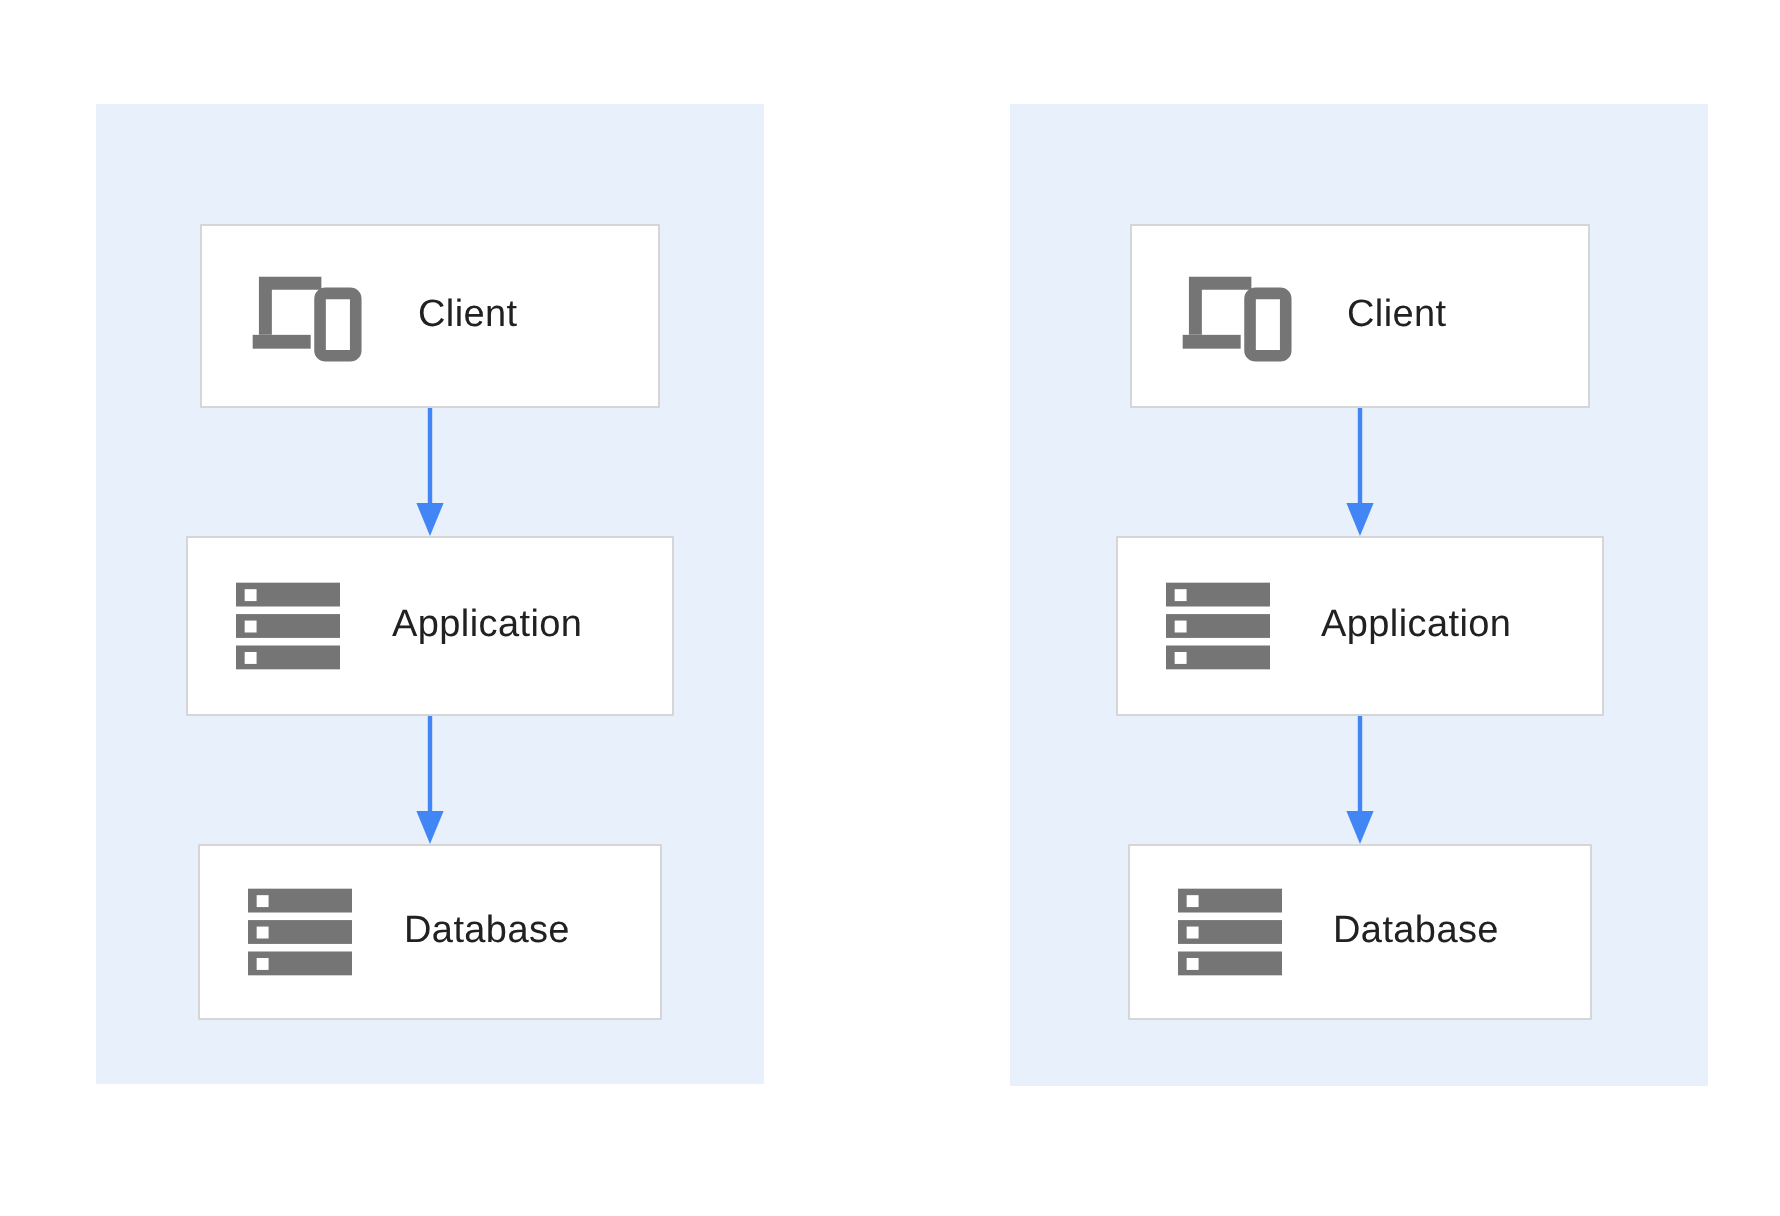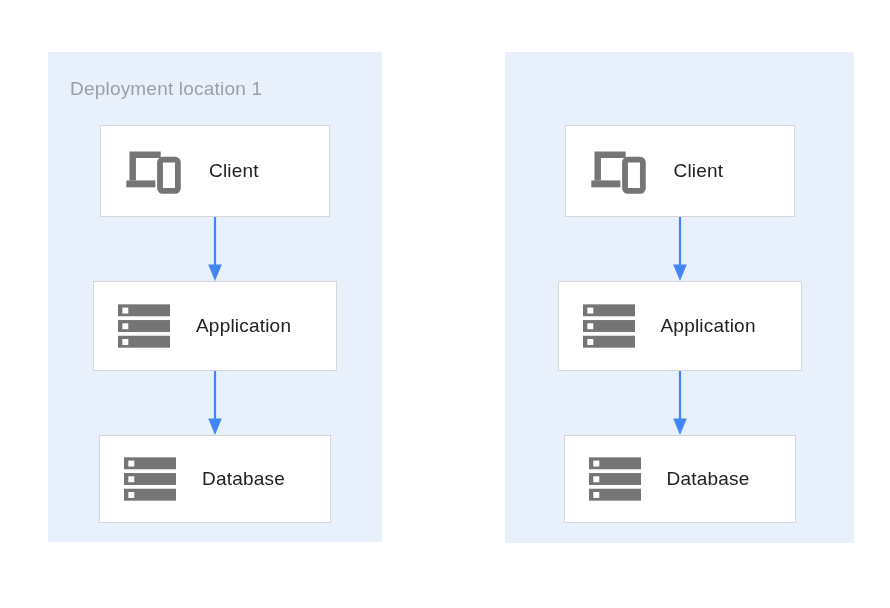--- a/index.html
+++ b/index.html
@@ -18,21 +18,21 @@
   .panel{position:absolute;top:52px;background:var(--panel-bg);}
   .panel-1{left:48px;width:334px;height:490px;}
   .panel-2{left:505px;width:349px;height:491px;}
   .panel-title{
     padding:26px 0 0 22px;
     font-size:19px;
     letter-spacing:.2px;
     color:var(--title-gray);
   }
   .flow{
-    position:absolute;left:0;top:73px;width:100%;
+    position:absolute;left:0;top:60px;width:100%;
     display:flex;flex-direction:column;align-items:center;
   }
   .node{
     display:flex;align-items:center;
     background:var(--box-bg);
     border:1px solid var(--box-border);
     padding-left:24px;
   }
   .node-client{width:230px;height:92px;}
   .node-application{width:244px;height:90px;}
@@ -42,21 +42,20 @@
   .arrow{display:block;}
   .arrow line{stroke:var(--arrow-blue);stroke-width:2.2;}
   .arrow polygon{fill:var(--arrow-blue);}
 </style>
 </head>
 <body>
 
 <div class="canvas">
 
   <section class="panel panel-1">
-    <div class="panel-title">Deployment location 1</div>
     <div class="flow">
 
       <div class="node node-client">
         <span class="icon">
           <svg width="58" height="47" viewBox="0 0 26 21" fill="currentColor" aria-hidden="true">
             <path d="M2 1.5h14v2.9H4.9v10.1H2z"></path>
             <rect x="0.6" y="14.5" width="13" height="3.1"></rect>
             <rect x="15.7" y="5.2" width="8" height="14" rx="1.2" fill="#fff" stroke="currentColor" stroke-width="2.6"></rect>
           </svg>
         </span>

